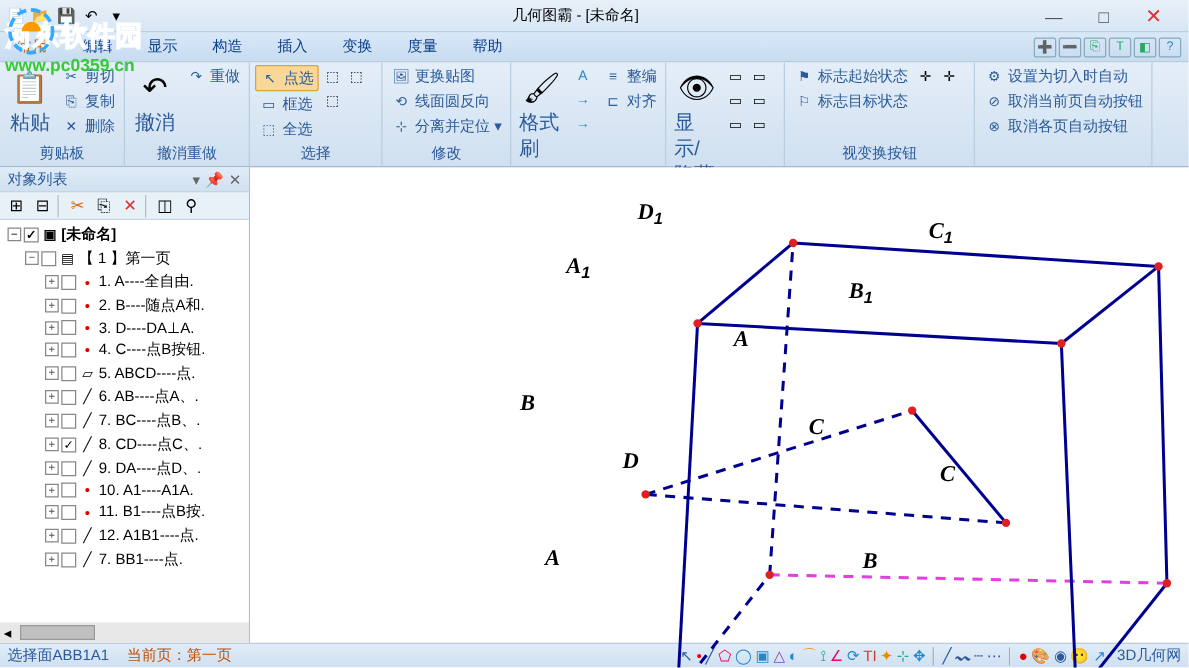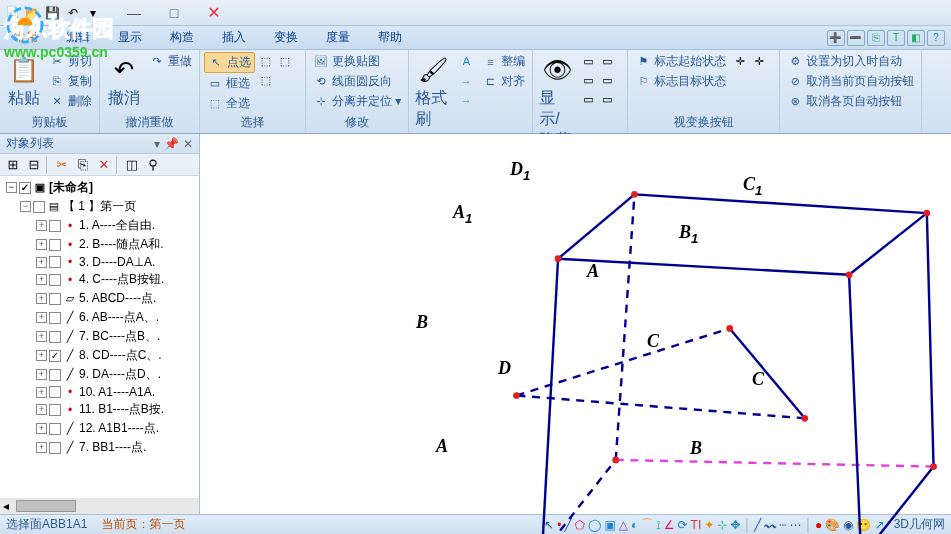--- a/index.html
+++ b/index.html
@@ -83,20 +83,21 @@
 </div>
 
 <div class="titlebar">
   <div class="qat">
     <span class="qat-ico">📄</span>
     <span class="qat-ico">📂</span>
     <span class="qat-ico">💾</span>
     <span class="qat-ico">↶</span>
     <span class="qat-ico">▾</span>
   </div>
+  <div class="title-text">几何图霸 - [未命名]</div>
   <div class="win-btns">
     <span class="win-btn">—</span>
     <span class="win-btn">□</span>
     <span class="win-btn close">✕</span>
   </div>
 </div>
 
 <div class="menubar">
   <div id="menu-items" style="display: flex; height: 100%;">
       <div class="menu-item active">常用</div>

